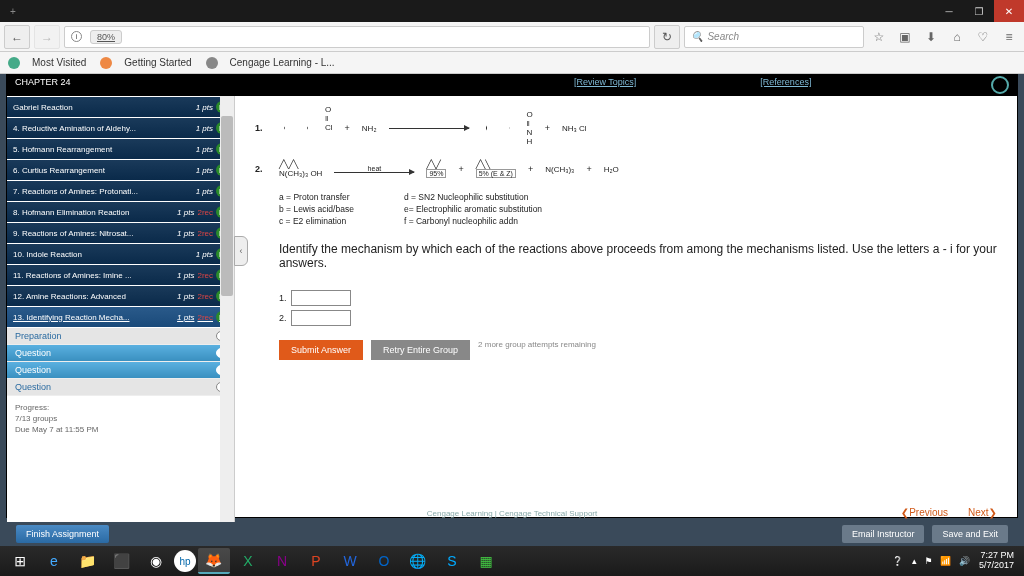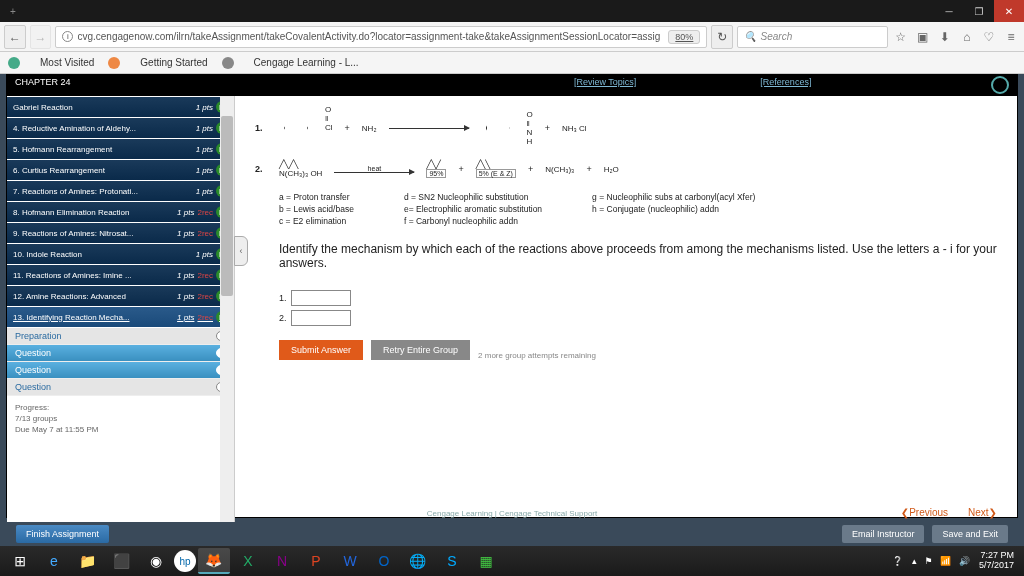--- a/index.html
+++ b/index.html
@@ -11,21 +11,21 @@
 .win-btns { margin-left: auto; display: flex; }
 .win-btn { width: 30px; height: 22px; display: flex; align-items: center; justify-content: center; color: #ccc; }
 .win-close { background: #c0392b; color: #fff; }
 .navbar { height: 30px; background: #f5f5f5; display: flex; align-items: center; padding: 0 4px; gap: 4px; border-bottom: 1px solid #ccc; }
 .nav-btn { width: 26px; height: 24px; display: flex; align-items: center; justify-content: center; background: #eee; border: 1px solid #ccc; border-radius: 2px; color: #555; font-size: 12px; }
 .urlbar { flex: 1; height: 22px; background: #fff; border: 1px solid #ccc; border-radius: 2px; display: flex; align-items: center; padding: 0 6px; font-size: 10px; color: #555; gap: 4px; }
 .zoom-badge { background: #eee; border: 1px solid #ccc; border-radius: 3px; padding: 1px 6px; font-size: 9px; margin-left: 4px; text-decoration: underline; }
 .searchbar { width: 180px; height: 22px; background: #fff; border: 1px solid #ccc; border-radius: 2px; display: flex; align-items: center; padding: 0 6px; font-size: 10px; color: #888; gap: 4px; font-style: italic; }
 .nav-icon { width: 22px; display: flex; justify-content: center; color: #666; font-size: 12px; }
 .bookmarks { height: 22px; background: #f5f5f5; display: flex; align-items: center; padding: 0 8px; gap: 14px; font-size: 10px; color: #333; border-bottom: 1px solid #ccc; }
-.bm-item { display: flex; align-items: center; gap: 20px; }
+.bm-item { display: flex; align-items: center; gap: 12px; }
 .bm-icon { width: 12px; height: 12px; border-radius: 50%; }
 .content-area { position: relative; height: 472px; background: #3a4a5a; }
 .app-frame { position: absolute; top: 0; left: 6px; right: 6px; height: 444px; background: #fff; border: 1px solid #000; }
 .chapter-hdr { background: #000; color: #fff; padding: 2px 8px; font-size: 9px; display: flex; }
 .hdr-left { width: 215px; }
 .hdr-links { display: flex; gap: 80px; margin-left: 300px; }
 .hdr-link { color: #7fb8d4; text-decoration: underline; cursor: pointer; margin-left: 44px; }
 .refresh-circle { margin-left: auto; width: 18px; height: 18px; border: 2px solid #5aa; border-radius: 50%; margin-top: -1px; }
 .main-split { display: flex; height: 428px; }
 .sidebar { width: 228px; background: #fff; border-right: 1px solid #ccc; overflow-y: auto; position: relative; }
@@ -50,21 +50,21 @@
 .mol { width: 34px; height: 30px; display: flex; align-items: center; justify-content: center; }
 .hex { width: 24px; height: 22px; border: 1px solid #333; transform: rotate(0deg); clip-path: polygon(25% 5%, 75% 5%, 100% 50%, 75% 95%, 25% 95%, 0% 50%); background: #fff; }
 .small-mol { font-size: 8px; }
 .arrow { width: 80px; height: 1px; background: #333; position: relative; }
 .arrow::after { content: ''; position: absolute; right: -1px; top: -3px; border-left: 6px solid #333; border-top: 3px solid transparent; border-bottom: 3px solid transparent; }
 .legend-row { display: flex; gap: 50px; margin: 8px 0 14px 24px; font-size: 8.5px; }
 .legend-col div { margin-bottom: 2px; }
 .instruction { font-size: 12px; margin: 10px 0 20px 24px; }
 .answer-row { display: flex; align-items: center; gap: 4px; margin: 4px 0 4px 24px; }
 .answer-row input { width: 60px; height: 16px; border: 1px solid #888; font-size: 9px; padding: 0 2px; }
-.btn-row { display: flex; align-items: flex-end; gap: 8px; margin: 14px 0 0 24px; }
+.btn-row { display: flex; align-items: flex-start; gap: 8px; margin: 14px 0 0 24px; }
 .btn { padding: 5px 12px; font-size: 9px; color: #fff; border: none; cursor: pointer; }
 .btn-submit { background: #e05a1a; }
 .btn-retry { background: #888; }
 .attempts { font-size: 8px; color: #888; }
 .nav-prev-next { position: absolute; bottom: 6px; right: 20px; display: flex; gap: 20px; font-size: 10px; }
 .nav-prev-next span { color: #d05a1a; cursor: pointer; }
 .footer-bar { position: absolute; bottom: 0; left: 6px; right: 6px; height: 24px; background: #3a4a5a; display: flex; align-items: center; padding: 0 10px; gap: 8px; }
 .finish-btn { background: linear-gradient(#4a8ac4, #2a6aa4); color: #fff; padding: 4px 10px; font-size: 9px; border-radius: 2px; }
 .foot-spacer { flex: 1; }
 .foot-btn { background: #6a7a8a; color: #fff; padding: 4px 10px; font-size: 9px; border-radius: 2px; }
@@ -87,21 +87,20 @@
     <div class="win-btn">❐</div>
     <div class="win-btn win-close">✕</div>
   </div>
 </div>
 
 <div class="navbar">
   <div class="nav-btn">←</div>
   <div class="nav-btn" style="opacity:.4">→</div>
   <div class="urlbar">
     <span style="border:1px solid #888;border-radius:50%;width:11px;height:11px;display:flex;align-items:center;justify-content:center;font-size:8px">i</span>
-    <span style="flex:1;overflow:hidden;white-space:nowrap">cvg.cengagenow.com/ilrn/takeAssignment/takeCovalentActivity.do?locator=assignment-take&amp;takeAssignmentSessionLocator=assig</span>
     <span class="zoom-badge">80%</span>
   </div>
   <div class="nav-btn">↻</div>
   <div class="searchbar">
     <span>🔍</span>
     <span>Search</span>
   </div>
   <div class="nav-icon">☆</div>
   <div class="nav-icon">▣</div>
   <div class="nav-icon">⬇</div>
@@ -287,24 +286,20 @@
         <div class="legend-row">
           <div class="legend-col">
             <div>a = Proton transfer</div>
               <div>b = Lewis acid/base</div>
               <div>c = E2 elimination</div>
           </div>
           <div class="legend-col">
             <div>d = SN2 Nucleophilic substitution</div>
               <div>e= Electrophilic aromatic substitution</div>
               <div>f = Carbonyl nucleophilic addn</div>
-          </div>
-          <div class="legend-col">
-            <div>g = Nucleophilic subs at carbonyl(acyl Xfer)</div>
-              <div>h = Conjugate (nucleophilic) addn</div>
           </div>
         </div>
 
         <div class="instruction">Identify the mechanism by which each of the reactions above proceeds from among the mechanisms listed. Use the letters a - i for your answers.</div>
         <div class="answer-row">
             <span>1.</span>
             <input style="">
           </div>
         <div class="answer-row">
             <span>2.</span>

